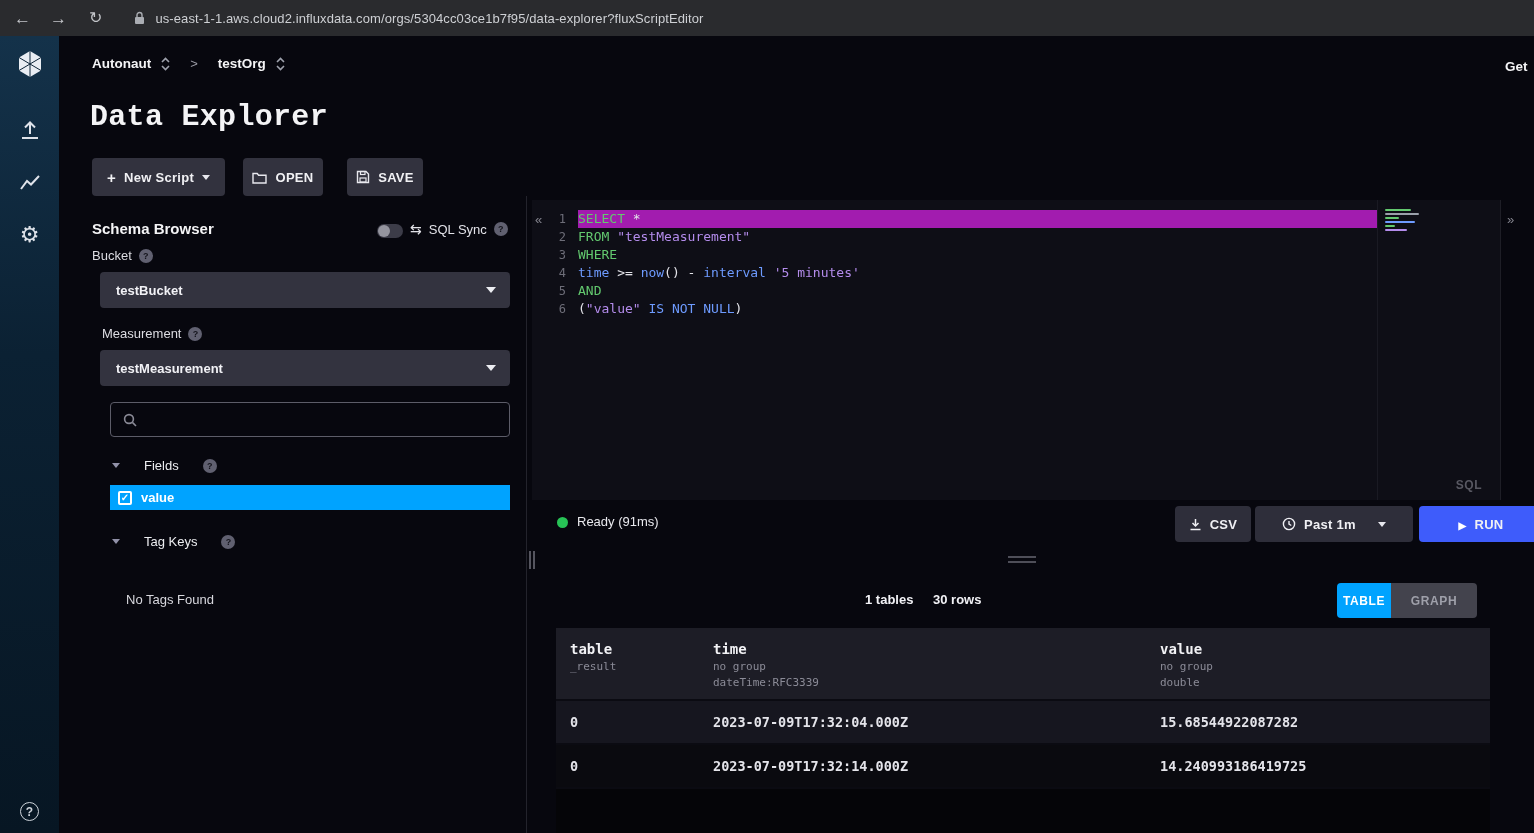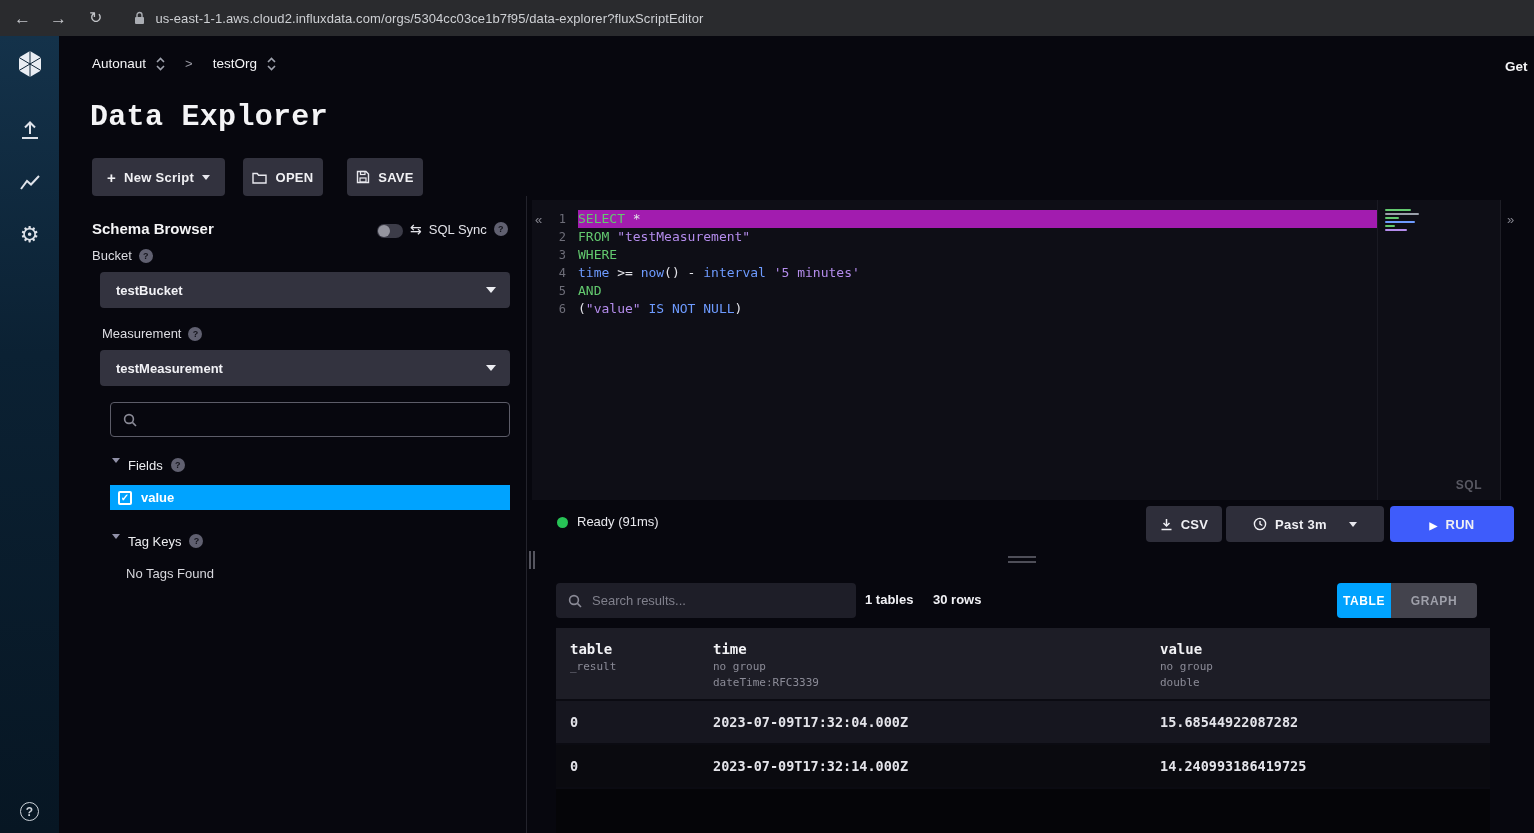--- a/index.html
+++ b/index.html
@@ -22,21 +22,21 @@
   .sb-logo { position:absolute; top:14px; left:0; width:59px; display:flex; justify-content:center; cursor:pointer; }
   .sb-ico { position:absolute; left:0; width:59px; display:flex; justify-content:center; cursor:pointer; }
   .i-gear::before{content:"⚙"; font-family:"DejaVu Sans",sans-serif; font-size:22px; color:#dfe3ea; line-height:1;}
   .sb-help { position:absolute; bottom:12px; left:20px; width:19px; height:19px; border:1.6px solid #cdd3da;
              border-radius:50%; color:#cdd3da; font-size:12px; font-weight:bold; display:flex;
              align-items:center; justify-content:center; cursor:pointer; }
   .sb-help::before{content:"?";}
 
   
   .crumbs { position:absolute; top:56px; left:92px; display:flex; align-items:center; gap:10px; }
-  .crumb-name { color:#f4f4f6; font-size:13.5px; font-weight:normal; cursor:pointer; }
+  .crumb-name { color:#f4f4f6; font-size:13.5px; font-weight:bold; cursor:pointer; }
   .crumb-sep { color:#9a9aa4; font-size:13px; margin:0 10px; }
   .swap { display:flex; cursor:pointer; }
   .crumb-right { position:absolute; top:59px; left:1505px; width:29px; overflow:hidden;
                  color:#f4f4f6; font-size:13.5px; font-weight:bold; white-space:nowrap; cursor:pointer; }
 
   
   .page-title { position:absolute; top:100px; left:90px; font-size:30px; font-weight:bold;
                 color:#f4f4f6; letter-spacing:.3px;font-family:Liberation Mono, monospace; }
 
   
@@ -70,32 +70,32 @@
               display:flex; align-items:center; padding:0 14px 0 16px; cursor:pointer; }
   .dd-bucket { top:272px; } .dd-meas { top:350px; }
   .dropdown .dd-val { color:#f2f2f6; font-size:13px; font-weight:bold; flex:1; }
   .tri-dn { width:0; height:0; border-left:5px solid transparent; border-right:5px solid transparent;
             border-top:6px solid #ecedf2; }
   .searchbox { position:absolute; left:110px; top:402px; width:400px; height:35px; border:1px solid #5c5c68;
                border-radius:4px; display:flex; align-items:center; gap:10px; padding:0 12px; }
   .searchbox input, .rsearch input { background:transparent; border:none; outline:none; color:#e8e8ee;
                font-size:13px; flex:1; font-family:"Liberation Sans",sans-serif; }
   .searchbox input::placeholder, .rsearch input::placeholder { color:#80808c; }
-  .tree-row { position:absolute; display:flex; align-items:flex-start; gap:8px; color:#ecedf0; font-size:13px;
+  .tree-row { position:absolute; display:flex; align-items:center; gap:24px; color:#ecedf0; font-size:13px;
               cursor:pointer; }
   .row-fields { top:458px; left:112px; } .row-tags { top:534px; left:112px; }
   .tri-sec { width:0; height:0; border-left:4px solid transparent; border-right:4px solid transparent;
              border-top:5px solid #9191a8; }
   .value-row { position:absolute; top:485px; left:110px; width:400px; height:25px; background:#00a3ff;
                display:flex; align-items:center; gap:9px; padding:0 8px; cursor:pointer; }
   .cb { width:14px; height:14px; border:2px solid #fff; border-radius:2px; display:flex; align-items:center;
         justify-content:center; }
   .cb::before{content:"✓"; color:#fff; font-size:10px; font-weight:bold;}
   .value-row .vlabel { color:#fff; font-size:13px; font-weight:bold; }
-  .no-tags { position:absolute; top:566px; left:126px; color:#d8d8de; font-size:13px; }
+  .no-tags { position:absolute; top:592px; left:126px; color:#d8d8de; font-size:13px; }
 
   
   .divider-v { position:absolute; left:526px; top:196px; width:1px; height:637px; background:#23232c; }
   .v-handle { position:absolute; left:529px; top:551px; width:6px; height:18px;
               border-left:2px solid #55555f; border-right:2px solid #55555f; cursor:col-resize; }
   .splitter-handle { position:absolute; left:1008px; top:556px; width:28px; height:7px; cursor:row-resize;
               border-top:2px solid #4e4e58; border-bottom:2px solid #4e4e58; }
 
   
   .editor { position:absolute; left:532px; top:200px; width:968px; height:300px; background:#0e0e16; }
@@ -118,21 +118,21 @@
   .divider-r { position:absolute; left:1500px; top:200px; width:1px; height:300px; background:#1e1e26; }
   .i-collapse-r { position:absolute; left:1507px; top:212px; color:#84848e; font-size:13px; cursor:pointer; }
   .i-collapse-r::before{content:"»";}
 
   
   .status-dot { position:absolute; left:557px; top:517px; width:11px; height:11px; border-radius:50%;
                 background:#27c356; }
   .status-text { position:absolute; left:577px; top:514px; color:#e9e9ee; font-size:13px; }
   .sbtn { position:absolute; top:506px; height:36px; background:#2e2e3a; border-radius:4px; color:#f0f0f4;
           font-size:13px; font-weight:bold; display:flex; align-items:center; justify-content:center;
-          gap:8px; cursor:pointer; letter-spacing:.3px; }
+          gap:8px; cursor:pointer; letter-spacing:.3px;margin-left:29px; }
   .btn-csv { left:1146px; width:76px; }
   .btn-range { left:1226px; width:158px; }
   .btn-run { left:1390px; width:124px; background:#3e5cfb; }
   .i-play::before{content:"▶"; font-size:10px; color:#fff;}
 
   
   .rsearch { position:absolute; left:556px; top:583px; width:300px; height:35px; background:#1e1e28;
              border-radius:4px; display:flex; align-items:center; gap:10px; padding:0 12px; }
   .count { position:absolute; top:592px; color:#f2f2f6; font-size:13px; font-weight:bold; }
   .count-tables { left:865px; } .count-rows { left:933px; }
@@ -344,35 +344,28 @@
         <path d="M3.5 5 l3 3 3 -3"></path>
         <path d="M1.5 11.5 h10"></path>
       </svg>
     <span>CSV</span>
   </div>
   <div class="sbtn btn-range">
     <svg width="14" height="14" viewBox="0 0 14 14" fill="none" stroke="#f0f0f4" stroke-width="1.4">
         <circle cx="7" cy="7" r="5.6"></circle>
         <path d="M7 4 v3.2 l2.3 1.3"></path>
       </svg>
-    <span>Past 3m</span>
+    <span>Past 1m</span>
     <span class="tri-dn-sm" style="margin-left:14px"></span>
   </div>
   <div class="sbtn btn-run">
     <span class="i-play"></span>
     <span>RUN</span>
   </div>
 
-  <div class="rsearch">
-    <svg width="14" height="14" viewBox="0 0 14 14" fill="none" stroke="#8a8a96" stroke-width="1.6">
-        <circle cx="6" cy="6" r="4.4"></circle>
-        <path d="M9.4 9.4 L13 13"></path>
-      </svg>
-    <input type="text" placeholder="Search results..." style="">
-  </div>
   <div class="count count-tables">1 tables</div>
   <div class="count count-rows">30 rows</div>
   <div class="tabs">
     <div class="tab tab-table">TABLE</div>
     <div class="tab tab-graph">GRAPH</div>
   </div>
 
   <div class="rtable">
     <div class="rt-header">
       <div class="rt-col col1">

